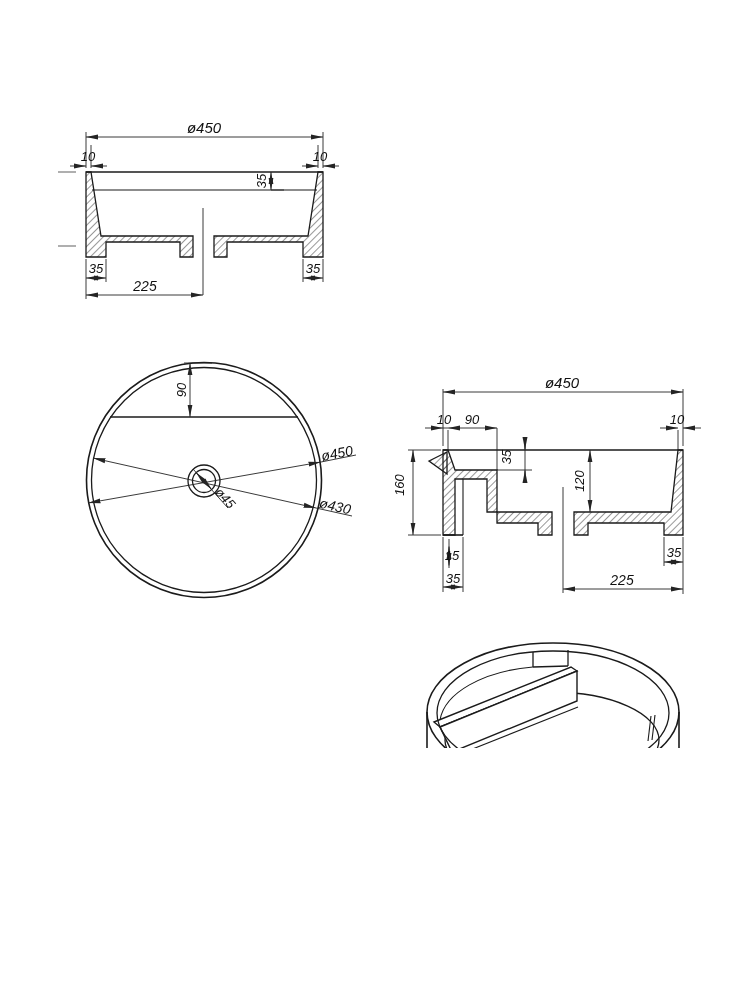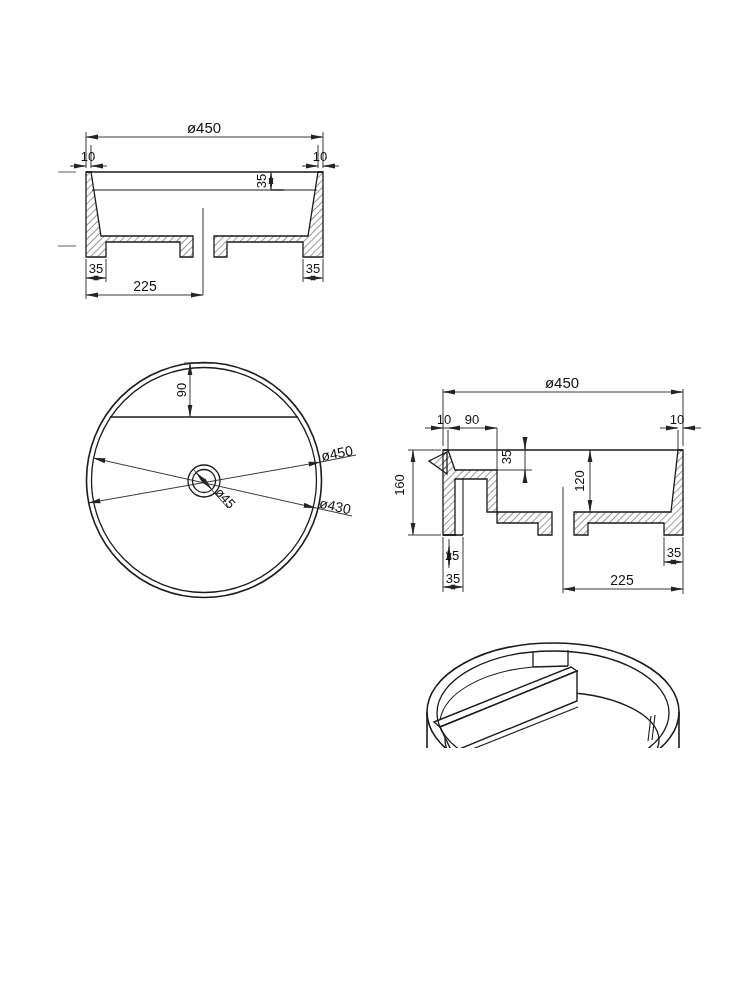--- a/index.html
+++ b/index.html
@@ -1,16 +1,16 @@
 <!DOCTYPE html>
 <html><head>
 <meta charset="utf-8">
 <style>
   html,body{margin:0;padding:0;background:#fff;}
-  .sheet{position:relative;width:750px;height:748px;background:#fff;overflow:hidden;}
+  .sheet{position:relative;width:750px;height:748px;background:#fff;overflow:hidden;font-style:italic;}
   svg{display:block;}
   .ol{stroke:#1b1b1b;stroke-width:1.6;fill:none;stroke-linecap:butt;}
   .ml{stroke:#1b1b1b;stroke-width:1.3;fill:none;}
   .tl{stroke:#1b1b1b;stroke-width:1.1;fill:none;}
   .dl{stroke:#242424;stroke-width:0.9;fill:none;}
   .hs{fill:url(#hatch);stroke:#1b1b1b;stroke-width:1.3;}
   .wf{fill:#ffffff;stroke:#1b1b1b;stroke-width:1.4;}
   .gray{stroke:#9c9c9c;stroke-width:1.6;fill:none;}
   text.dim{fill:#111;font-family:"Liberation Sans","DejaVu Sans",sans-serif;text-anchor:middle;}
   .t13{font-size:13px;}

